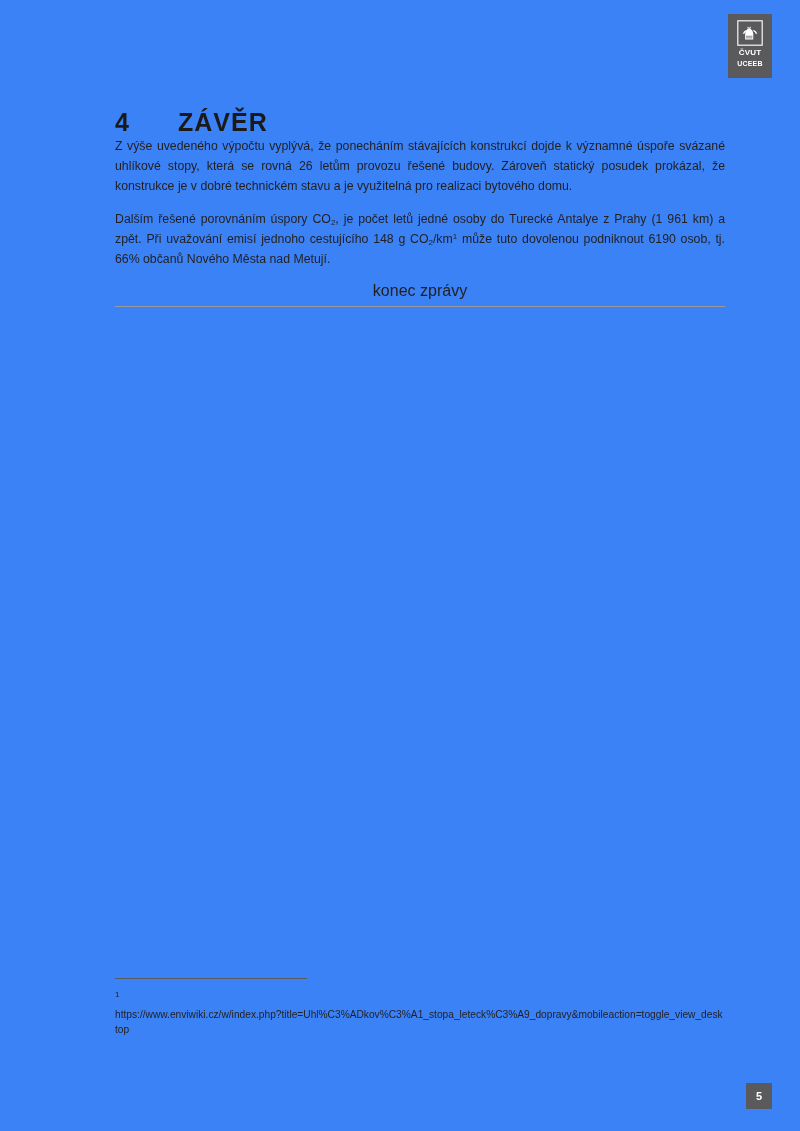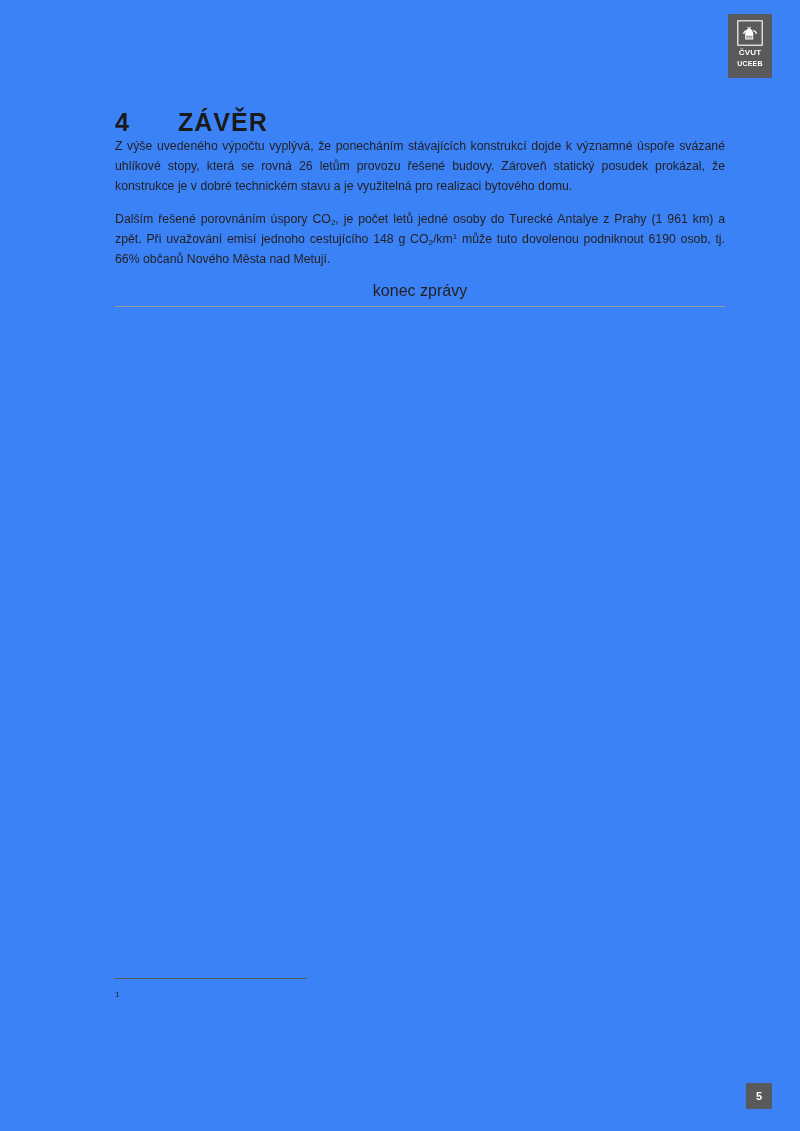--- a/index.html
+++ b/index.html
@@ -184,17 +184,18 @@
 
     <p class="body-text"><span>Dalším řešené porovnáním úspory CO</span><sub>2</sub><span>, je počet letů jedné osoby do Turecké Antalye z Prahy (1 961 km) a zpět. Při uvažování emisí jednoho cestujícího 148 g CO</span><sub>2</sub><span>/km</span><sup>1</sup><span> může tuto dovolenou podniknout 6190 osob, tj. 66% občanů Nového Města nad Metují.</span></p>
 
     <p class="closing">konec zprávy</p>
     <hr class="rule">
   </div>
 
   <div class="footnote-area">
     <hr class="footnote-rule">
     <div class="footnote-marker">1</div>
+    <p class="footnote-text">https://www.enviwiki.cz/w/index.php?title=Uhl%C3%ADkov%C3%A1_stopa_leteck%C3%A9_dopravy&amp;mobileaction=toggle_view_desktop</p>
   </div>
 
   <div class="page-number">5</div>
 
 </div>
 
 </body></html>

